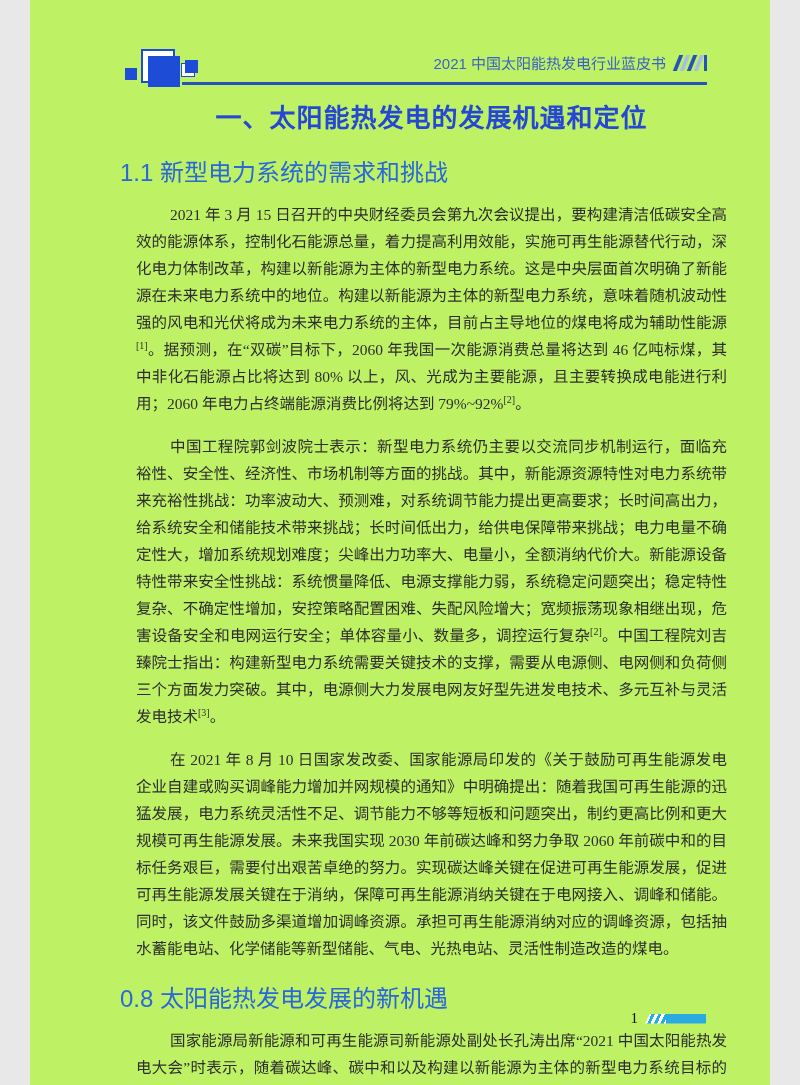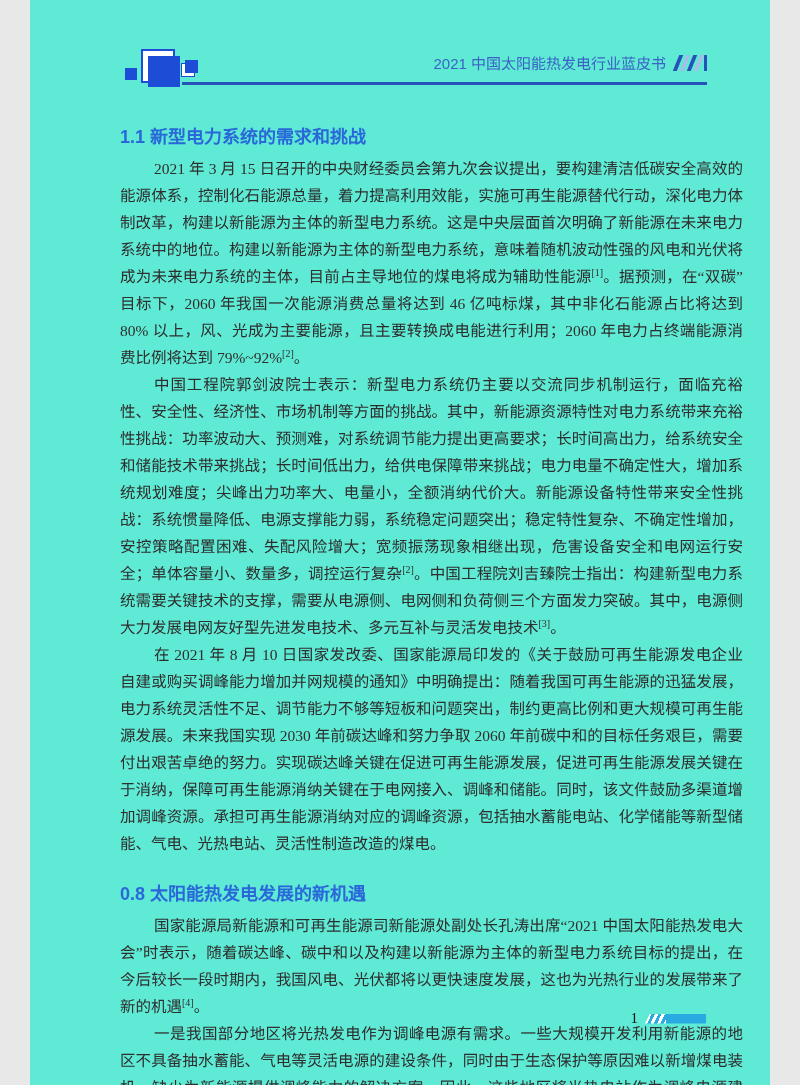--- a/index.html
+++ b/index.html
@@ -10,21 +10,21 @@
     --heading-blue:#2a68d9;
     --body-ink:#2e2e2e;
     --footer-cyan:#29abe2;
     --slash-light:#a8bce8;
   }
   html,body{margin:0;padding:0;background:#e8e8e8;}
   .page{
     position:relative;
     width:740px;height:1085px;
     margin:0 auto;
-    background:#5eead4;
+    background:#bef264;
     overflow:hidden;
     font-family:"Liberation Serif","DejaVu Serif",serif;
     color:var(--body-ink);
   }
   
   .hdr-logo{position:absolute;left:95px;top:47px;width:78px;height:40px;}
   .hdr-logo .sq-a{position:absolute;left:0;top:21px;width:12px;height:12px;background:var(--logo-blue);}
   .hdr-logo .sq-b{position:absolute;left:16px;top:2px;width:30px;height:30px;background:#fff;border:2px solid var(--logo-blue);}
   .hdr-logo .sq-c{position:absolute;left:23px;top:9px;width:32px;height:31px;background:var(--logo-blue);}
   .hdr-logo .sq-d-outline{position:absolute;left:56px;top:16px;width:12px;height:12px;background:#fff;border:1px solid var(--logo-blue);}
@@ -46,25 +46,25 @@
     margin:0 0 0 0;
     text-align:center;
     font-family:"Liberation Sans","DejaVu Sans",sans-serif;
     font-weight:bold;font-size:26px;line-height:36px;
     color:var(--title-blue);
     letter-spacing:1px;
   }
   h2.sec-heading{
     margin:25px 0 6px 0;
     font-family:"Liberation Sans","DejaVu Sans",sans-serif;
-    font-weight:bold;font-size:18px;line-height:24px;
+    font-weight:normal;font-size:24px;line-height:24px;
     color:var(--heading-blue);
   }
   p.body-para{
-    margin:0;
+    margin:16px;
     font-size:15.5px;line-height:27px;
     text-align:justify;text-justify:inter-ideograph;
     text-indent:2.2em;
   }
   p.body-para sup{font-size:10px;line-height:0;}
   
   .footer{position:absolute;right:64px;top:1010px;display:flex;align-items:center;gap:7px;}
   .page-num{font-size:15px;color:#111;}
   .footer-bar{
     display:flex;width:61px;height:10px;overflow:hidden;
@@ -93,20 +93,21 @@
         <i class="lt"></i>
         <i></i>
         <i class="lt"></i>
         <i class="bar"></i>
     </span>
   </div>
 
   <div class="hdr-rule"></div>
 
   <div class="content">
+    <h1 class="doc-title">一、太阳能热发电的发展机遇和定位</h1>
 
     <h2 class="sec-heading">1.1 新型电力系统的需求和挑战</h2>
     <p class="body-para"><span>2021 年 3 月 15 日召开的中央财经委员会第九次会议提出，要构建清洁低碳安全高效的能源体系，控制化石能源总量，着力提高利用效能，实施可再生能源替代行动，深化电力体制改革，构建以新能源为主体的新型电力系统。这是中央层面首次明确了新能源在未来电力系统中的地位。构建以新能源为主体的新型电力系统，意味着随机波动性强的风电和光伏将成为未来电力系统的主体，目前占主导地位的煤电将成为辅助性能源</span><sup>[1]</sup><span>。据预测，在“双碳”目标下，2060 年我国一次能源消费总量将达到 46 亿吨标煤，其中非化石能源占比将达到 80% 以上，风、光成为主要能源，且主要转换成电能进行利用；2060 年电力占终端能源消费比例将达到 79%~92%</span><sup>[2]</sup><span>。</span></p>
     <p class="body-para"><span>中国工程院郭剑波院士表示：新型电力系统仍主要以交流同步机制运行，面临充裕性、安全性、经济性、市场机制等方面的挑战。其中，新能源资源特性对电力系统带来充裕性挑战：功率波动大、预测难，对系统调节能力提出更高要求；长时间高出力，给系统安全和储能技术带来挑战；长时间低出力，给供电保障带来挑战；电力电量不确定性大，增加系统规划难度；尖峰出力功率大、电量小，全额消纳代价大。新能源设备特性带来安全性挑战：系统惯量降低、电源支撑能力弱，系统稳定问题突出；稳定特性复杂、不确定性增加，安控策略配置困难、失配风险增大；宽频振荡现象相继出现，危害设备安全和电网运行安全；单体容量小、数量多，调控运行复杂</span><sup>[2]</sup><span>。中国工程院刘吉臻院士指出：构建新型电力系统需要关键技术的支撑，需要从电源侧、电网侧和负荷侧三个方面发力突破。其中，电源侧大力发展电网友好型先进发电技术、多元互补与灵活发电技术</span><sup>[3]</sup><span>。</span></p>
     <p class="body-para"><span>在 2021 年 8 月 10 日国家发改委、国家能源局印发的《关于鼓励可再生能源发电企业自建或购买调峰能力增加并网规模的通知》中明确提出：随着我国可再生能源的迅猛发展，电力系统灵活性不足、调节能力不够等短板和问题突出，制约更高比例和更大规模可再生能源发展。未来我国实现 2030 年前碳达峰和努力争取 2060 年前碳中和的目标任务艰巨，需要付出艰苦卓绝的努力。实现碳达峰关键在促进可再生能源发展，促进可再生能源发展关键在于消纳，保障可再生能源消纳关键在于电网接入、调峰和储能。同时，该文件鼓励多渠道增加调峰资源。承担可再生能源消纳对应的调峰资源，包括抽水蓄能电站、化学储能等新型储能、气电、光热电站、灵活性制造改造的煤电。</span></p>
 
     <h2 class="sec-heading">0.8 太阳能热发电发展的新机遇</h2>
     <p class="body-para"><span>国家能源局新能源和可再生能源司新能源处副处长孔涛出席“2021 中国太阳能热发电大会”时表示，随着碳达峰、碳中和以及构建以新能源为主体的新型电力系统目标的提出，在今后较长一段时期内，我国风电、光伏都将以更快速度发展，这也为光热行业的发展带来了新的机遇</span><sup>[4]</sup><span>。</span></p>
     <p class="body-para"><span>一是我国部分地区将光热发电作为调峰电源有需求。一些大规模开发利用新能源的地区不具备抽水蓄能、气电等灵活电源的建设条件，同时由于生态保护等原因难以新增煤电装机，缺少为新能源提供调峰能力的解决方案。因此，这些地区将光热电站作为调峰电源建设，有利于改善新能源快速发展中出现的消纳问题。</span></p>
   </div>

